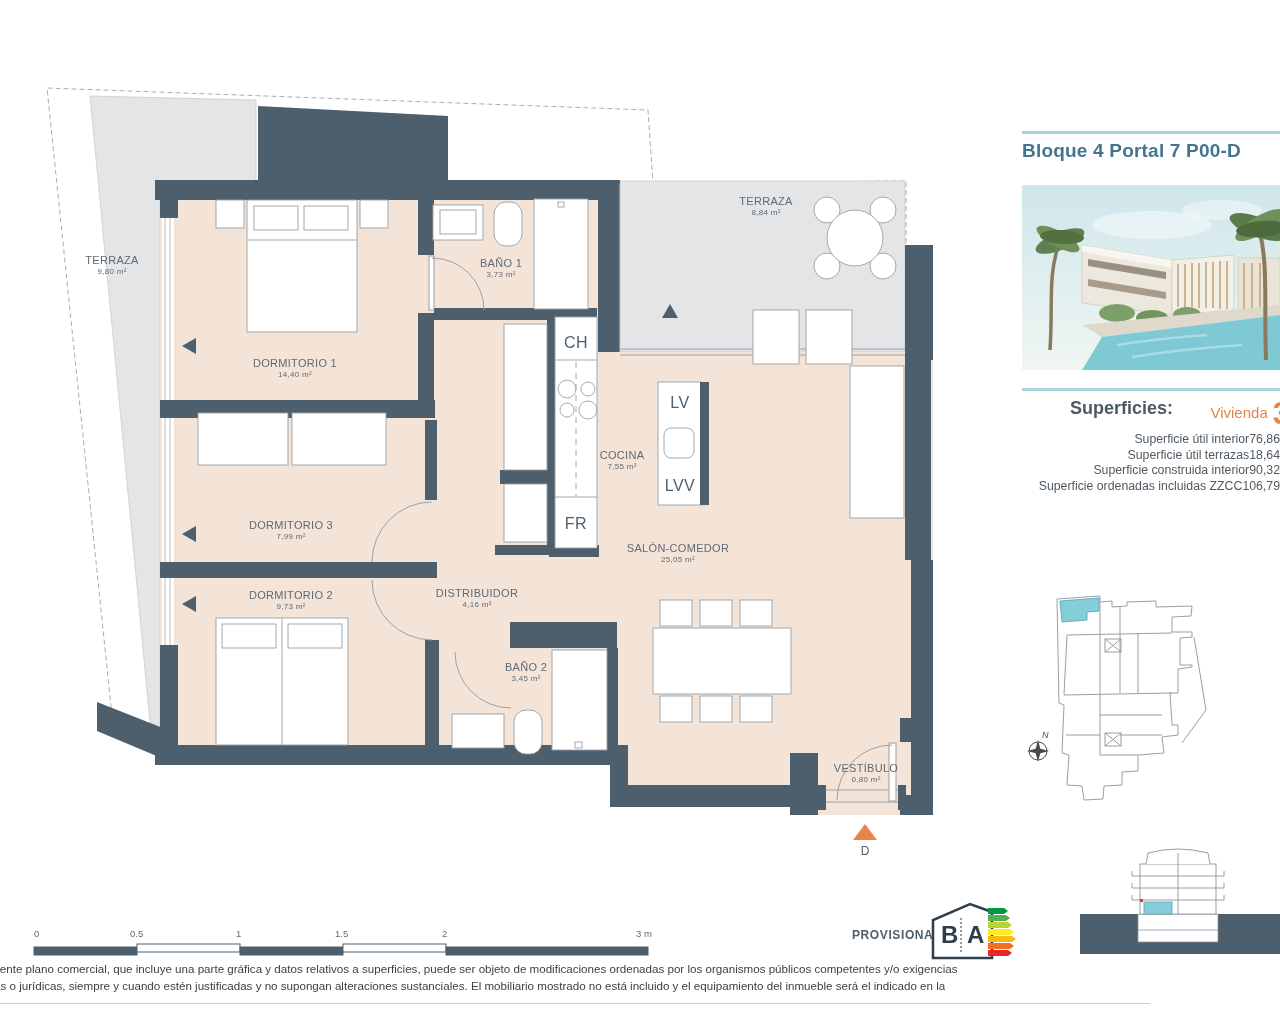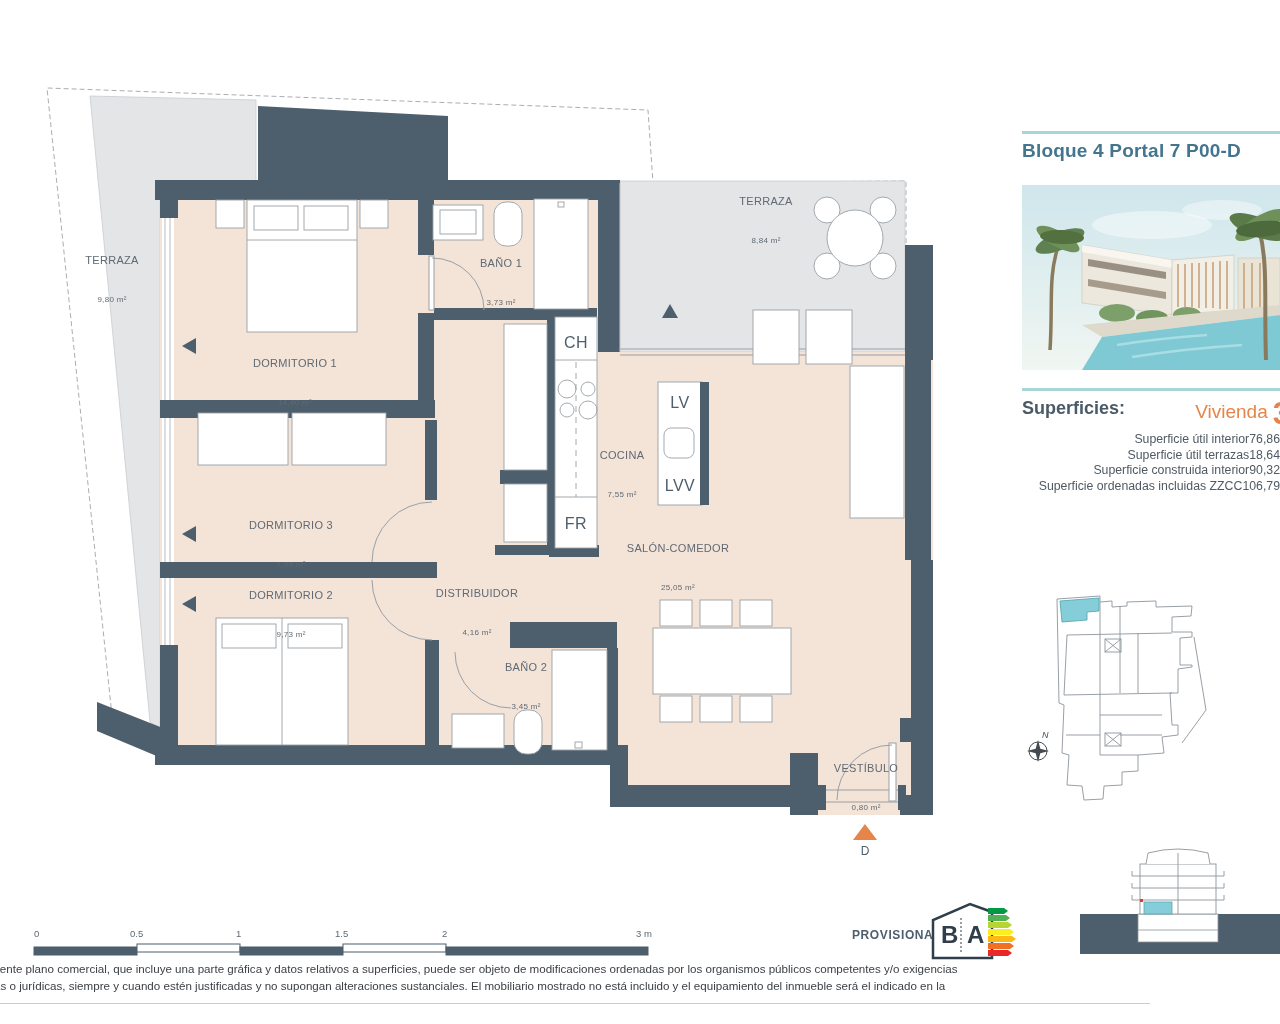--- a/index.html
+++ b/index.html
@@ -3,31 +3,31 @@
 <meta charset="utf-8">
 <style>
   html,body{margin:0;padding:0;}
   body{width:1280px;height:1024px;background:#fff;overflow:hidden;position:relative;
        font-family:"Liberation Sans","DejaVu Sans",sans-serif;}
   .abs{position:absolute;}
   
   .room-label{position:absolute;transform:translateX(-50%);text-align:center;
               color:#5f6a74;line-height:11px;letter-spacing:.3px;white-space:nowrap;}
   .room-label .rn{font-size:11px;}
-  .room-label .ra{font-size:8px;margin-top:28px;}
+  .room-label .ra{font-size:8px;}
   .appliance{position:absolute;transform:translateX(-50%);font-size:16px;color:#4d5e6c;
              letter-spacing:.5px;white-space:nowrap;}
   .door-marker-label{position:absolute;transform:translateX(-50%);font-size:12px;color:#4d5e6c;}
   
   .rule{position:absolute;height:2.5px;background:#a7d5d9;}
   .panel-title{position:absolute;left:1022px;top:140px;width:260px;font-size:19px;font-weight:bold;
                color:#44758e;letter-spacing:.2px;}
-  .sup-head{position:absolute;left:1022px;top:398px;font-size:18px;font-weight:bold;color:#4a5a66;}
+  .sup-head{position:absolute;left:1070px;top:398px;font-size:18px;font-weight:bold;color:#4a5a66;}
   .vivienda{position:absolute;right:-10px;top:396px;color:#e5854a;white-space:nowrap;}
-  .vivienda .vtxt{font-size:19px;vertical-align:6px;margin-left:39px;}
+  .vivienda .vtxt{font-size:15px;vertical-align:6px;margin-left:39px;}
   .vivienda .vnum{font-size:31px;font-weight:bold;margin-left:5px;}
   .sup-rows{position:absolute;left:1022px;top:432px;width:258px;}
   .sup-row{display:flex;justify-content:flex-end;font-size:12.3px;color:#4f5a64;line-height:15.6px;}
   
   .provisional{position:absolute;left:852px;top:928px;font-size:12px;font-weight:bold;
                letter-spacing:.6px;color:#4d5e6c;}
   .disclaimer{position:absolute;left:-6px;width:1120px;font-size:11.6px;color:#3a3f45;line-height:17px;white-space:nowrap;}
   .thinline{position:absolute;background:#c9ccd0;height:1px;}
   .scale-text{font-size:9.5px;fill:#5f6a74;}
 </style>

